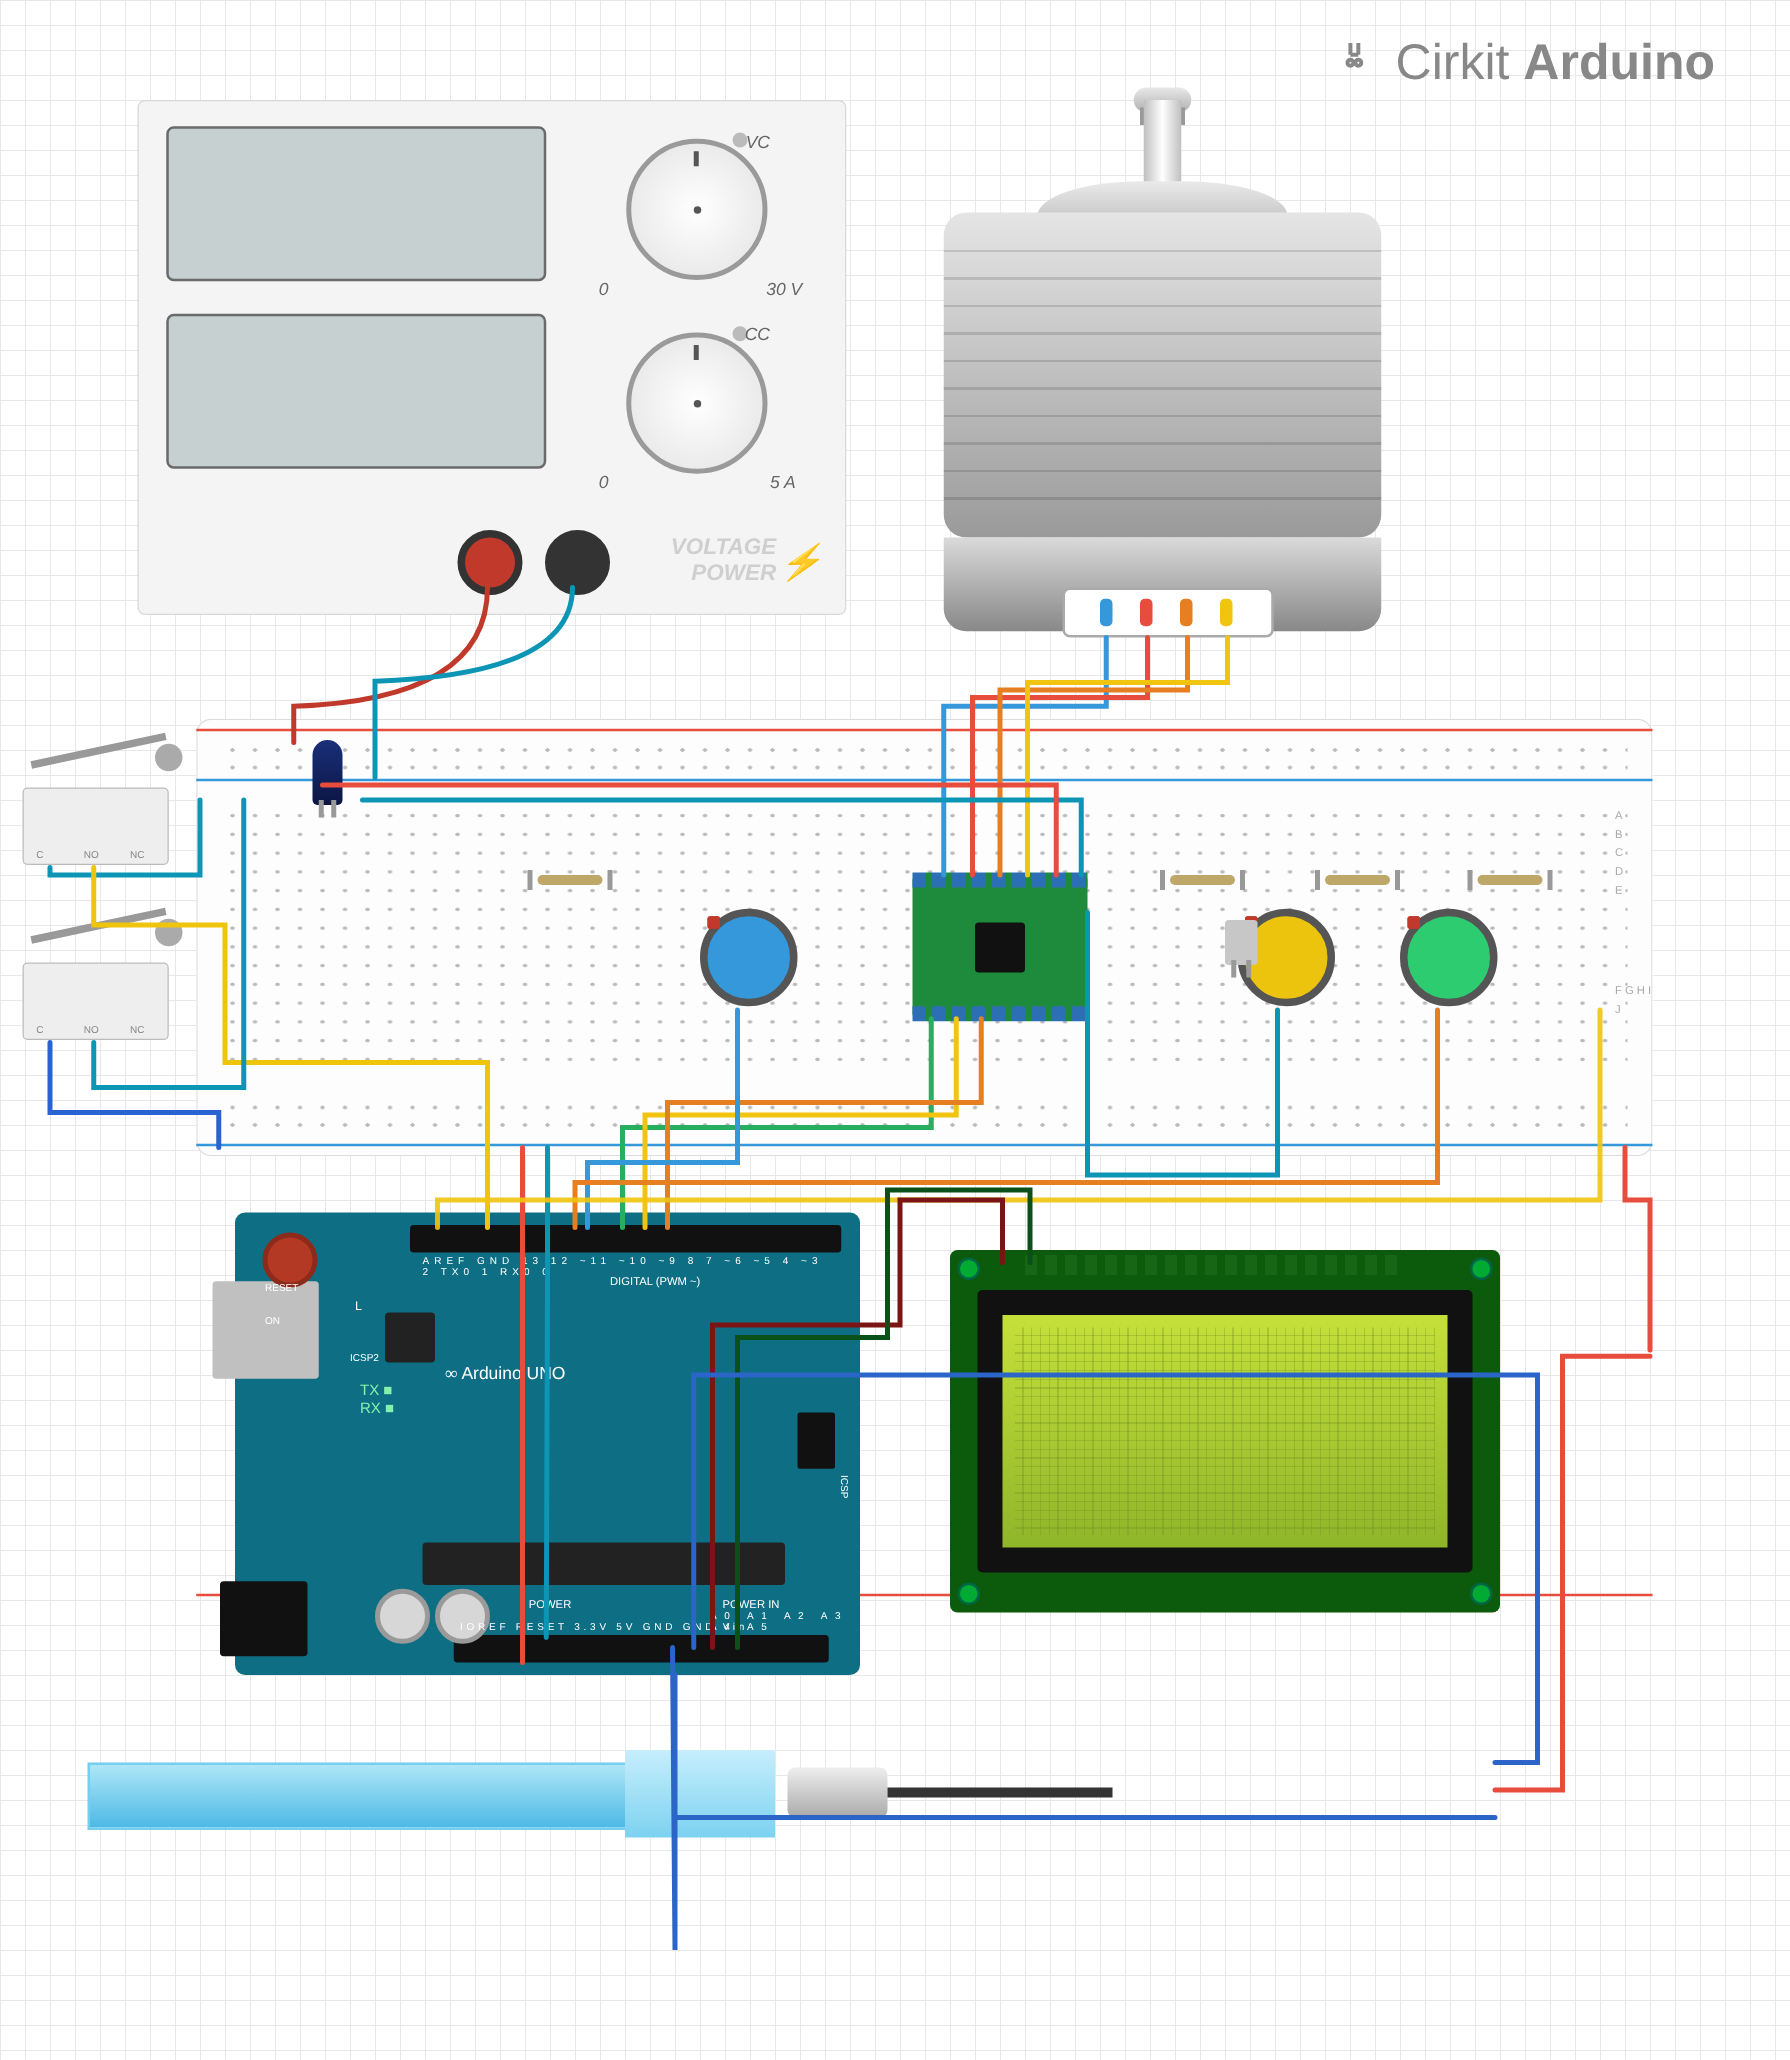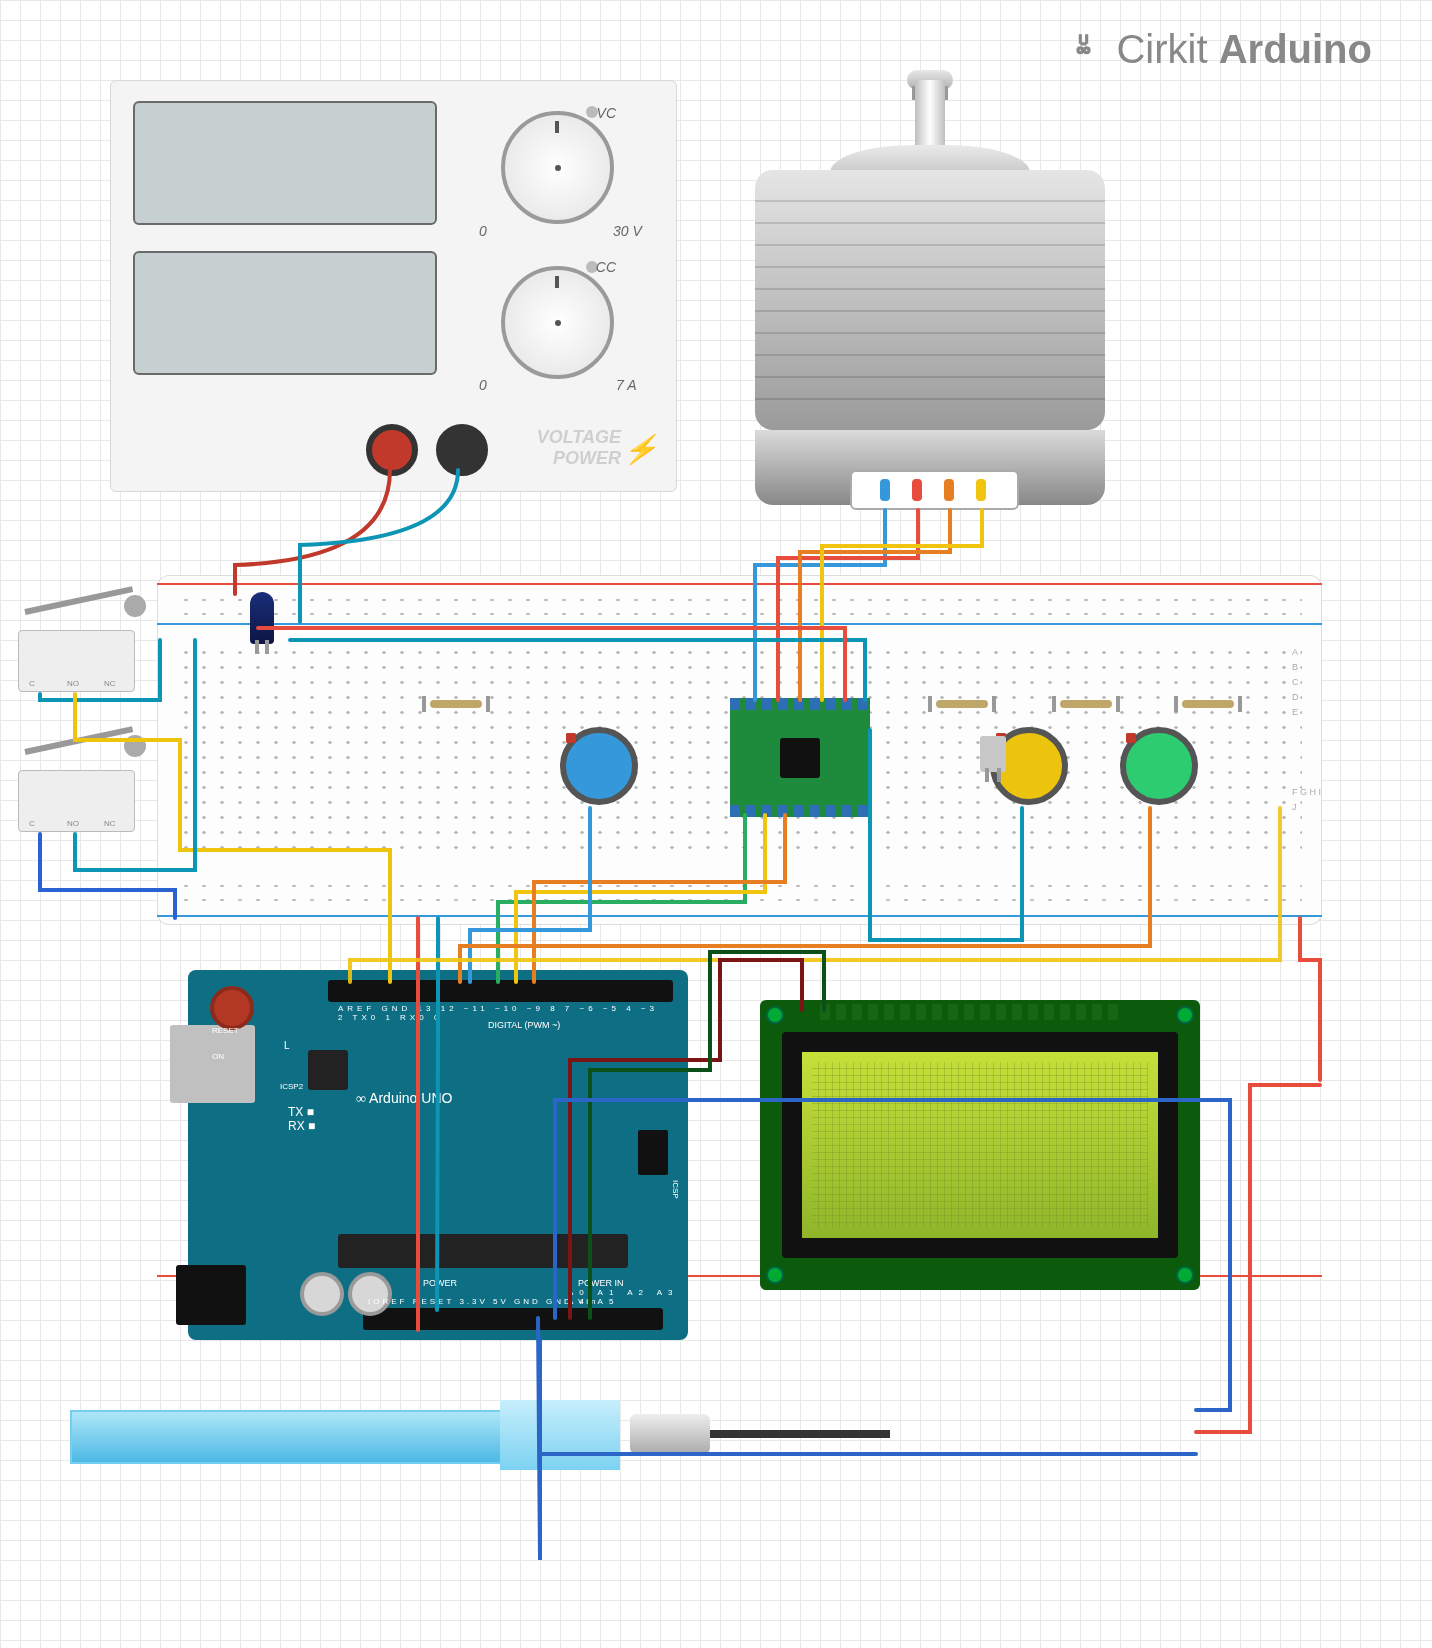--- a/index.html
+++ b/index.html
@@ -152,21 +152,21 @@
   .arduino .usb{position:absolute;left:-18px;top:55px;width:85px;height:78px;background:#c0c0c0;border-radius:3px;}
   .arduino .jack{position:absolute;left:-12px;bottom:15px;width:70px;height:60px;background:#111;border-radius:3px;}
   .arduino .header{position:absolute;height:22px;background:#111;border-radius:3px;}
   .arduino .header.top{top:10px;left:140px;width:345px;}
   .arduino .header.bot{bottom:10px;left:175px;width:300px;}
   .arduino .reset{position:absolute;left:22px;top:16px;width:36px;height:36px;border-radius:50%;background:#b33924;border:4px solid #8c2b1b;}
   .arduino .chip{position:absolute;left:150px;bottom:72px;width:290px;height:34px;background:#222;border-radius:3px;}
   .arduino .caps{position:absolute;left:110px;bottom:20px;}
   .arduino .caps span{display:inline-block;width:36px;height:36px;border-radius:50%;background:#d7d7d7;margin:0 2px;border:4px solid #9a9a9a;}
   .arduino .pinlbl{position:absolute;color:#fff;font-size:10px;}
-  .arduino .txrx{position:absolute;left:100px;top:135px;font-size:12px;color:#ffffff;}
+  .arduino .txrx{position:absolute;left:100px;top:135px;font-size:12px;color:#86efac;}
   .arduino .icsp{position:absolute;right:20px;top:160px;width:30px;height:45px;background:#111;border-radius:2px;}
   .arduino .ard{position:absolute; left:168px; top:120px; color:#fff; font-size:14px;}
   .arduino .smallchip{position:absolute;left:120px;top:80px;width:40px;height:40px;background:#222;border-radius:3px;}
 
   
   .lcd{ position:absolute; left:760px; top:1000px; width:440px;height:290px;
     background:#0c5a0c; border-radius:6px; }
   .lcd .frame{position:absolute;left:22px;top:32px;right:22px;bottom:32px;background:#111;border-radius:4px;}
   .lcd .screen{position:absolute;left:42px;top:52px;right:42px;bottom:52px;
     background:linear-gradient(#c6e03a,#8fb52a);}
@@ -229,21 +229,21 @@
     <div class="display d2"></div>
     <div class="knob k1"></div>
     <div class="knob k2"></div>
     <div class="led vc"></div>
     <div class="led cc"></div>
     <span class="label" style="right:60px;top:24px">VC</span>
     <span class="label" style="right:60px;top:178px">CC</span>
     <span class="label" style="left:368px;top:142px">0</span>
     <span class="label" style="left:502px;top:142px">30 V</span>
     <span class="label" style="left:368px;top:296px">0</span>
-    <span class="label" style="left:505px;top:296px">7 A</span>
+    <span class="label" style="left:505px;top:296px">5 A</span>
     <div class="jack red"></div>
     <div class="jack black"></div>
     <div class="vs" style="white-space:pre-line;">VOLTAGE
 POWER</div>
     <div class="bolt">⚡</div>
   </div>
 
   <div class="stepper">
     <div class="cap"></div>
     <div class="shaft"></div>

